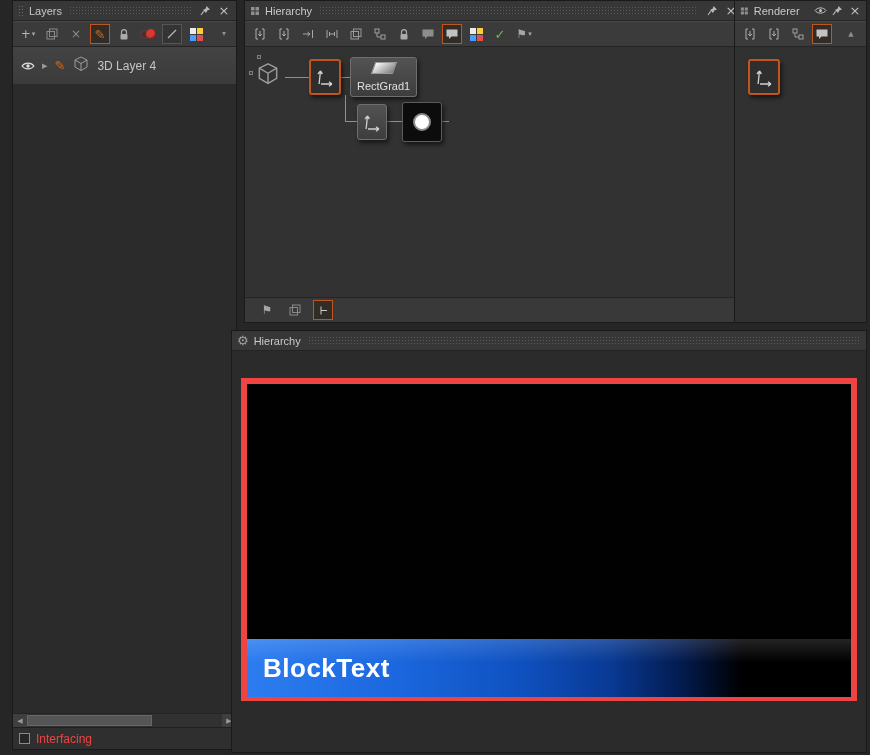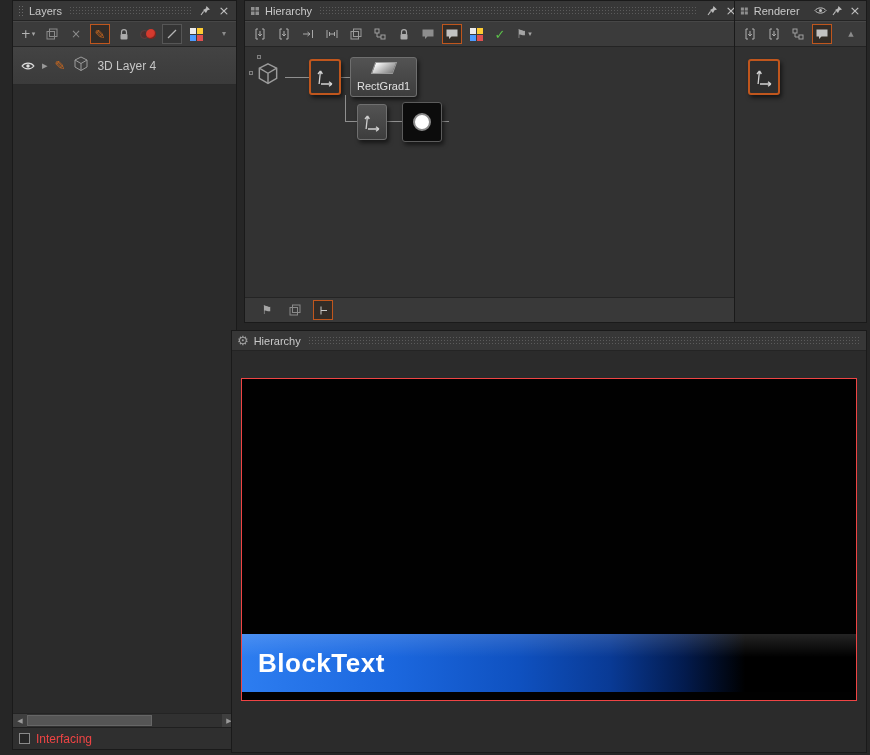--- a/index.html
+++ b/index.html
@@ -82,21 +82,21 @@
   .conn-sq { position:absolute; width:4px; height:4px; border:1px solid #7e7e7e; background:#3a3a3a; }
 
   .graph-footer { flex:0 0 25px; display:flex; align-items:center; gap:8px; padding:0 12px;
                   background:#393939; border-top:1px solid #242424; }
 
   
   .content-area { flex:1 1 auto; position:relative; background:#313131; }
 
   
   .render-area { flex:1 1 auto; position:relative; background:#2b2b2b; }
-  .viewport { position:absolute; left:9px; top:27px; width:616px; height:323px; background:#010101; border:1px solid #ef4444; }
+  .viewport { position:absolute; left:9px; top:27px; width:616px; height:323px; background:#010101; border:6px solid #ef4444; }
   .banner { position:absolute; left:0; top:255px; width:100%; height:58px; display:flex; align-items:center; padding-left:16px;
             background:
               linear-gradient(to bottom, rgba(255,255,255,.14), rgba(255,255,255,0) 40%),
               linear-gradient(to right, #2d7df0 0%, #1b67de 25%, #0f51c0 45%, #093a95 60%, #031b4e 72%, #000 82%); }
   .banner-text { color:#ffffff; font-weight:bold; font-size:26px; letter-spacing:.5px; }
 </style>
 </head>
 <body>
 
 <div class="app">

